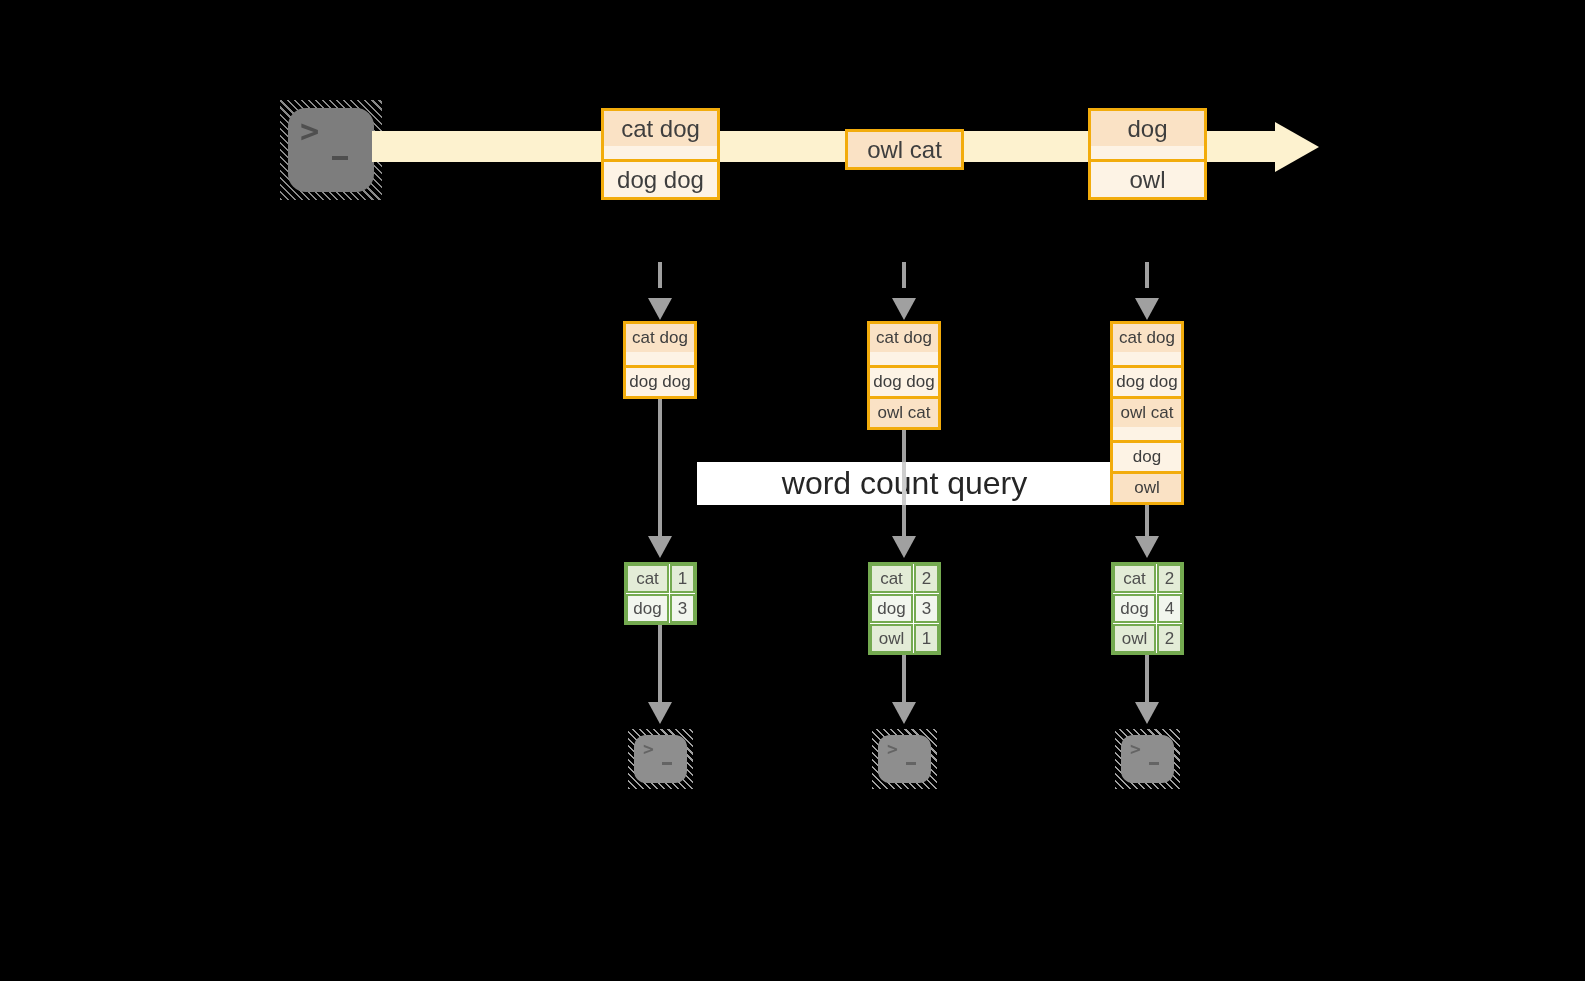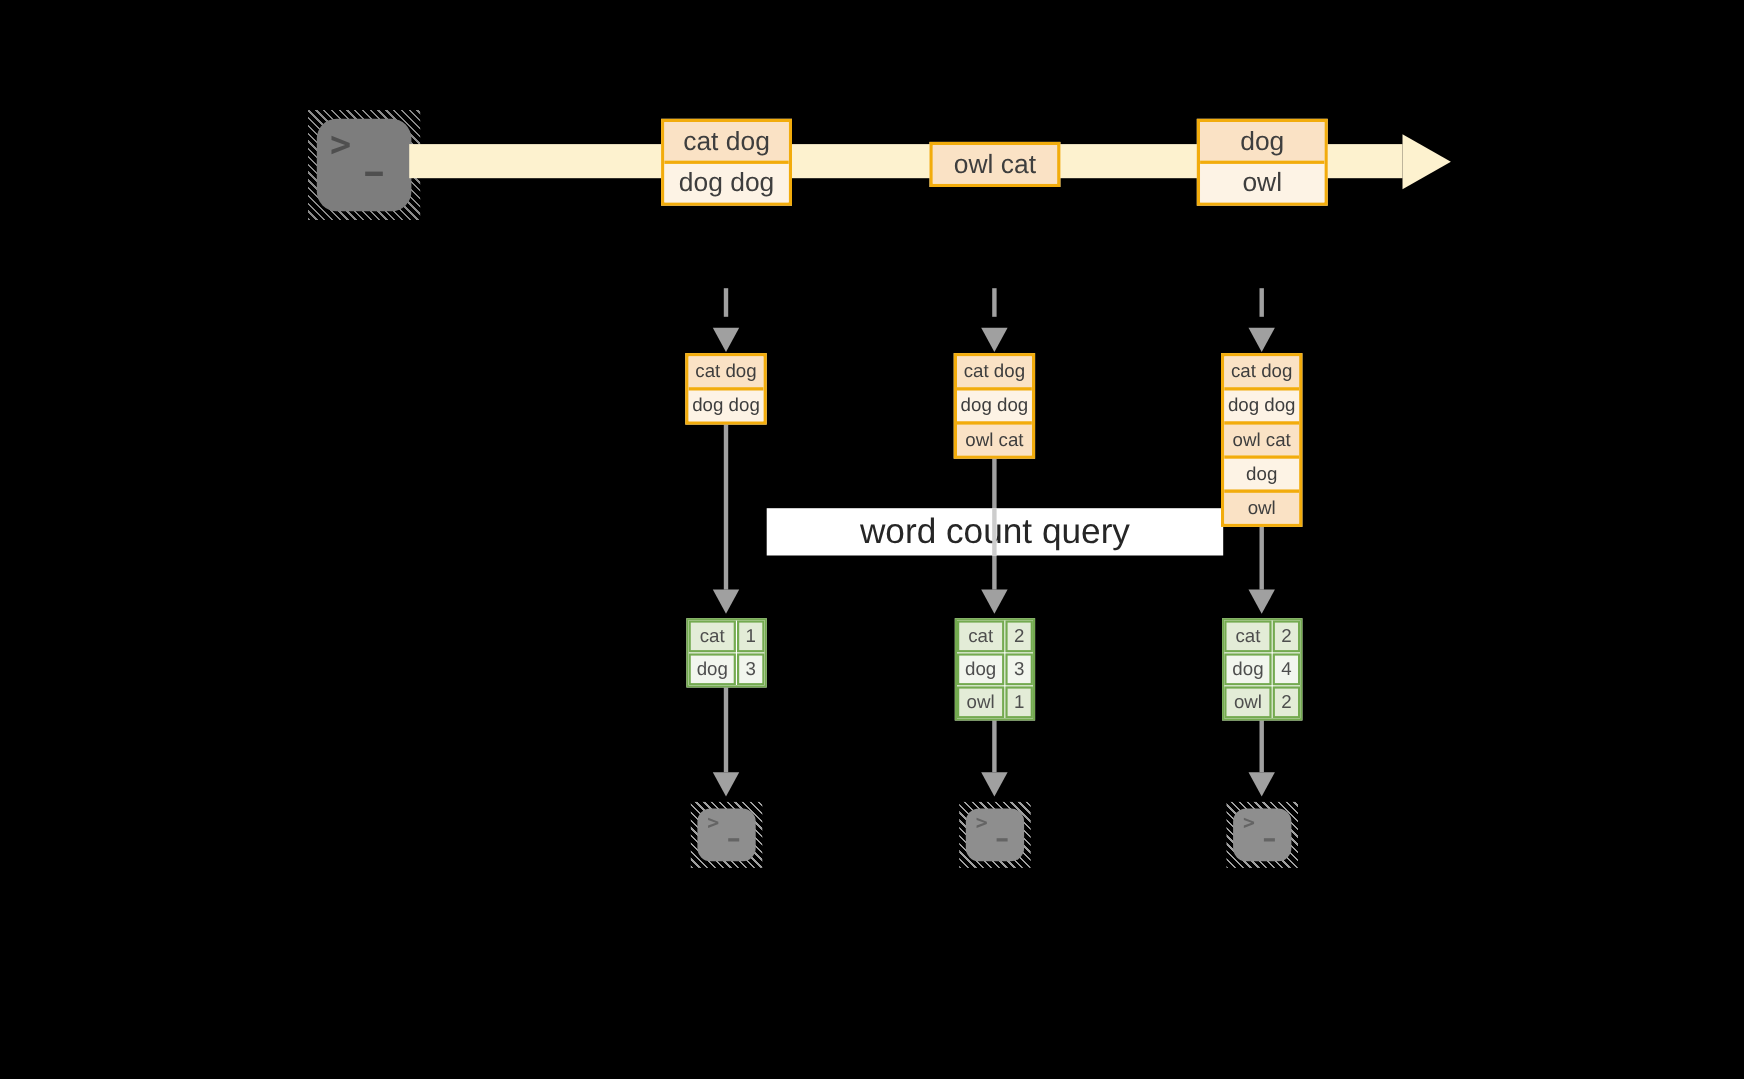--- a/index.html
+++ b/index.html
@@ -12,21 +12,21 @@
   
   .stream-band{background:var(--stream-fill);}
   .stream-head{width:0;height:0;border-top:25px solid transparent;border-bottom:25px solid transparent;
     border-left:44px solid var(--stream-fill);}
 
   
   .obox{border:3px solid var(--record-border);background:var(--record-fill-even);}
   .orow{width:100%;text-align:center;color:#3e3e3e;overflow:hidden;}
   .orow + .orow{border-top:3px solid var(--record-border);}
   .orow.odd{background:var(--record-fill-odd);}
-  .orow.even{background:var(--record-fill-even);}
+  .orow.even{background:var(--record-fill-even);margin-top:13px;}
   .rec .orow{height:35px;line-height:35px;font-size:24px;}
   .st  .orow{height:28px;line-height:28px;font-size:17px;}
 
   
   .vline{background:var(--arrow-gray);}
   .vhead{width:0;height:0;border-left:12px solid transparent;border-right:12px solid transparent;
     border-top:22px solid var(--arrow-gray);}
 
   
   .qlabel{background:#ffffff;text-align:center;line-height:43px;font-size:32px;color:#262626;z-index:3;}

